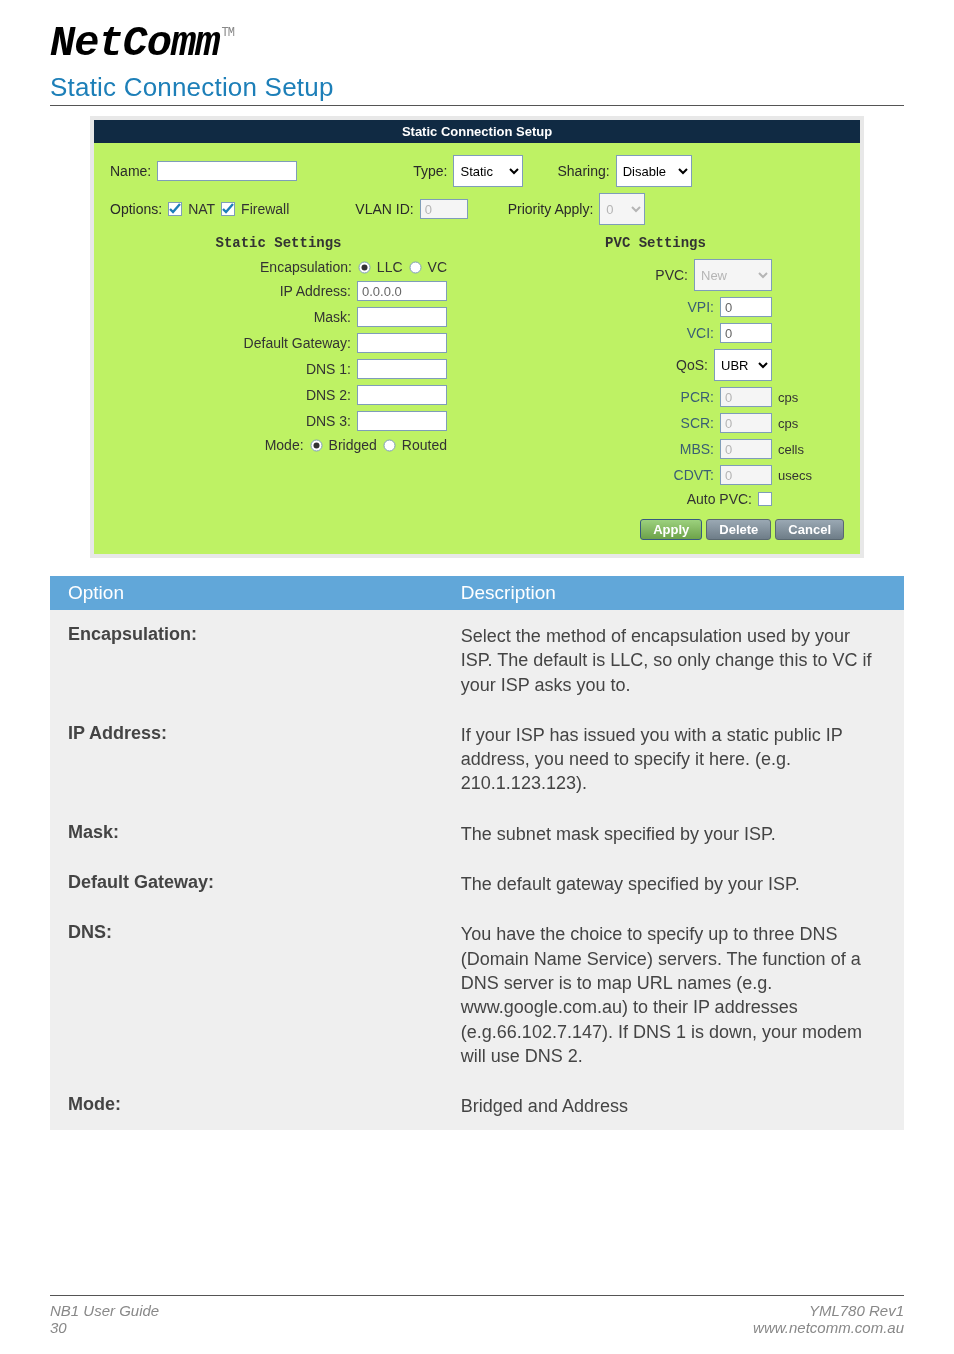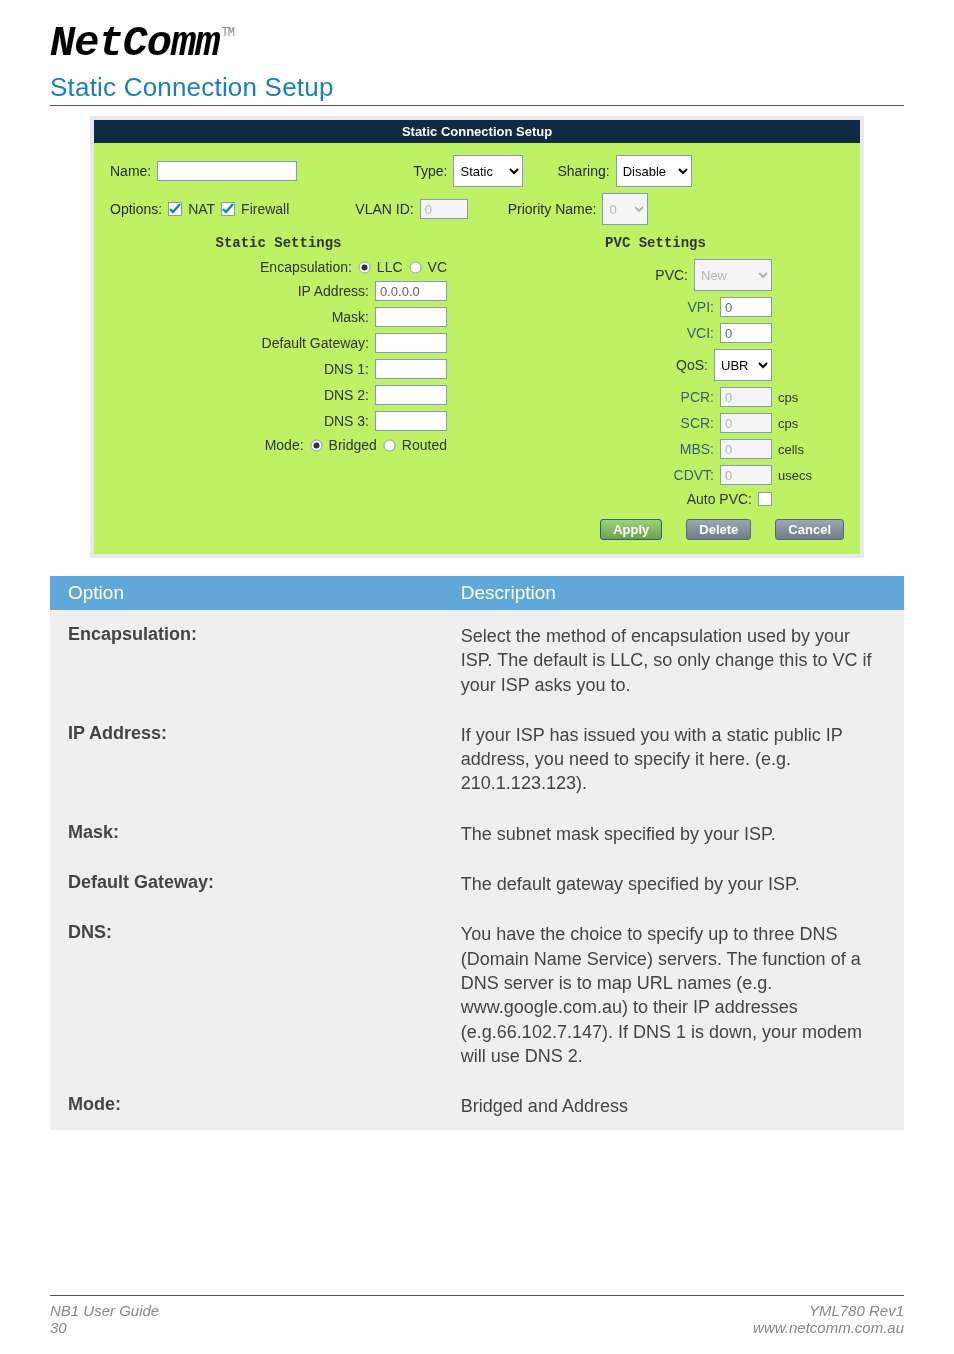--- a/index.html
+++ b/index.html
@@ -20,26 +20,26 @@
   .txt { border:1px solid #7f9db9; background:#fff; font-size:13px; height:20px; padding:0 4px; color:#666; }
   .txt-dis { background:#f5f5f5; color:#b5b5b5; }
   .chk { display:inline-flex; align-items:center; justify-content:center; width:14px; height:14px; border:1px solid #7f9db9; background:#fff; line-height:10px; }
   .chk svg { width:12px; height:12px; }
   .cols { display:flex; gap:40px; margin-top:6px; }
   .col { flex:1; }
   .col-head { text-align:center; font-weight:bold; color:#333; font-size:14px; margin:4px 0 8px 0;font-family:Liberation Mono, monospace; }
   .frow { display:flex; align-items:center; justify-content:flex-end; gap:6px; margin-bottom:6px; font-size:14px; }
   .frow .flbl { color:#333; text-align:right; }
   .frow .flbl-blueish { color:#3a5f74; }
-  .frow input.tight { width:72px; }
+  .frow input.tight { width:90px; }
   .frow input.tiny { width:52px; }
   .unit { width:46px; font-size:13px; color:#333; }
   .radio-dot { display:inline-flex; }
   .radio-dot svg { width:13px; height:13px; }
-  .btnbar { display:flex; justify-content:flex-end; gap:24px; margin-top:6px; }
+  .btnbar { display:flex; justify-content:flex-end; gap:4px; margin-top:6px; }
   .btn { font-size:13px; font-weight:bold; color:#fff; padding:2px 12px; border:1px solid #375a7f; border-radius:3px; background:linear-gradient(#9cd17d,#6da24a); }
   .btn.grey { background:linear-gradient(#9aa8b3,#6e7d88); border-color:#5a6870; }
   .btn.grey2 { background:linear-gradient(#9aa8b3,#6e7d88); border-color:#5a6870; }
 
   .opt-table { margin-top:18px; width:100%; border-collapse:collapse; }
   .opt-table thead th { background:#61a7d9; color:#fff; text-align:left; font-weight:normal; font-size:19px; padding:6px 18px; }
   .opt-table tbody td { background:#efefef; padding:12px 18px; font-size:18px; color:#444; vertical-align:top; }
   .opt-table tbody td:first-child { width:46%; font-weight:bold; }
   .opt-table tbody tr td { border-top:2px solid #efefef; }
   .opt-table tbody p { line-height:1.35; }
@@ -81,21 +81,21 @@
           </span>
         <span>NAT</span>
         <span class="chk">
             <svg viewBox="0 0 12 12">
               <polyline points="1,6 4,9 11,1" fill="none" stroke="#1d7fb8" stroke-width="2.4"></polyline>
             </svg>
           </span>
         <span>Firewall</span>
         <span class="lbl" style="margin-left:60px">VLAN ID:</span>
         <input class="txt txt-dis" style="width: 48px;" value="0">
-        <span class="lbl" style="margin-left:34px">Priority Name:</span>
+        <span class="lbl" style="margin-left:34px">Priority Apply:</span>
         <select class="sel txt-dis" style="width:46px"><option>0</option></select>
       </div>
 
       <div class="cols">
 
         <div class="col">
           <div class="col-head">Static Settings</div>
           <div class="frow">
             <span class="flbl">Encapsulation:</span>
             <span class="radio-dot">

